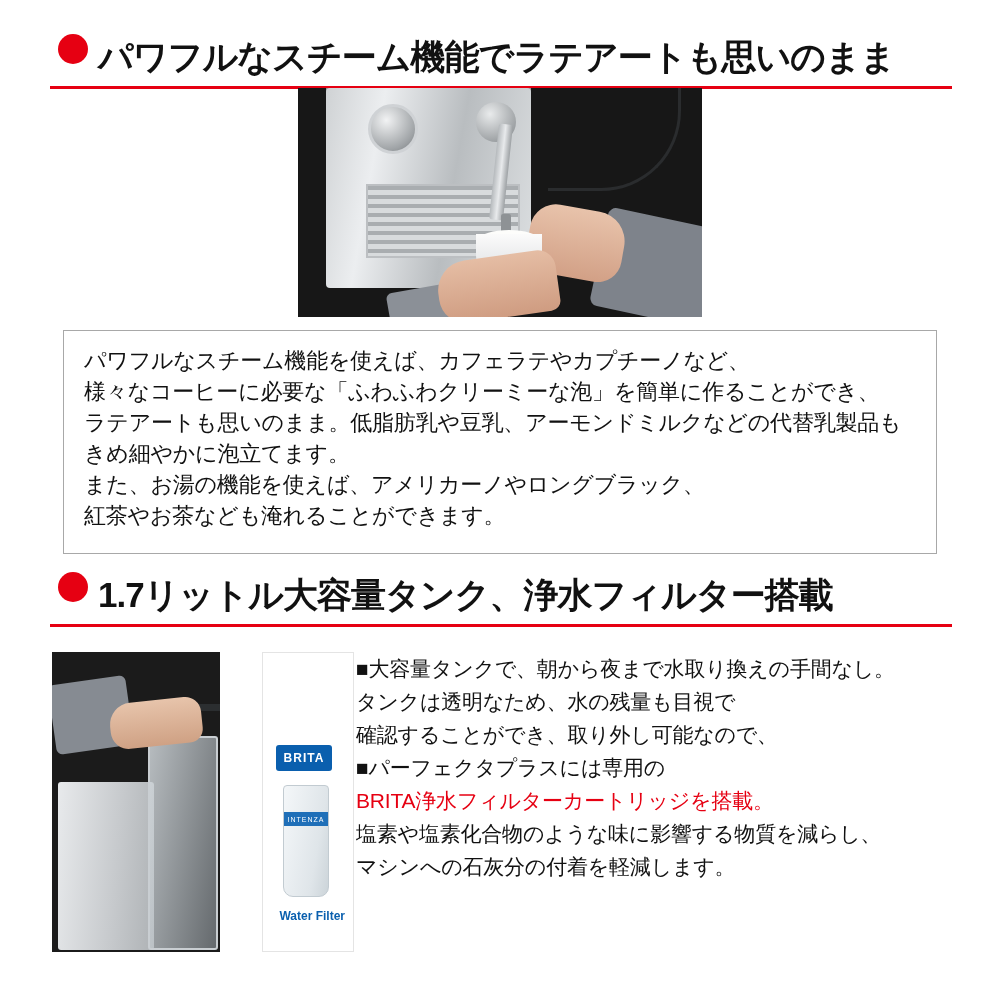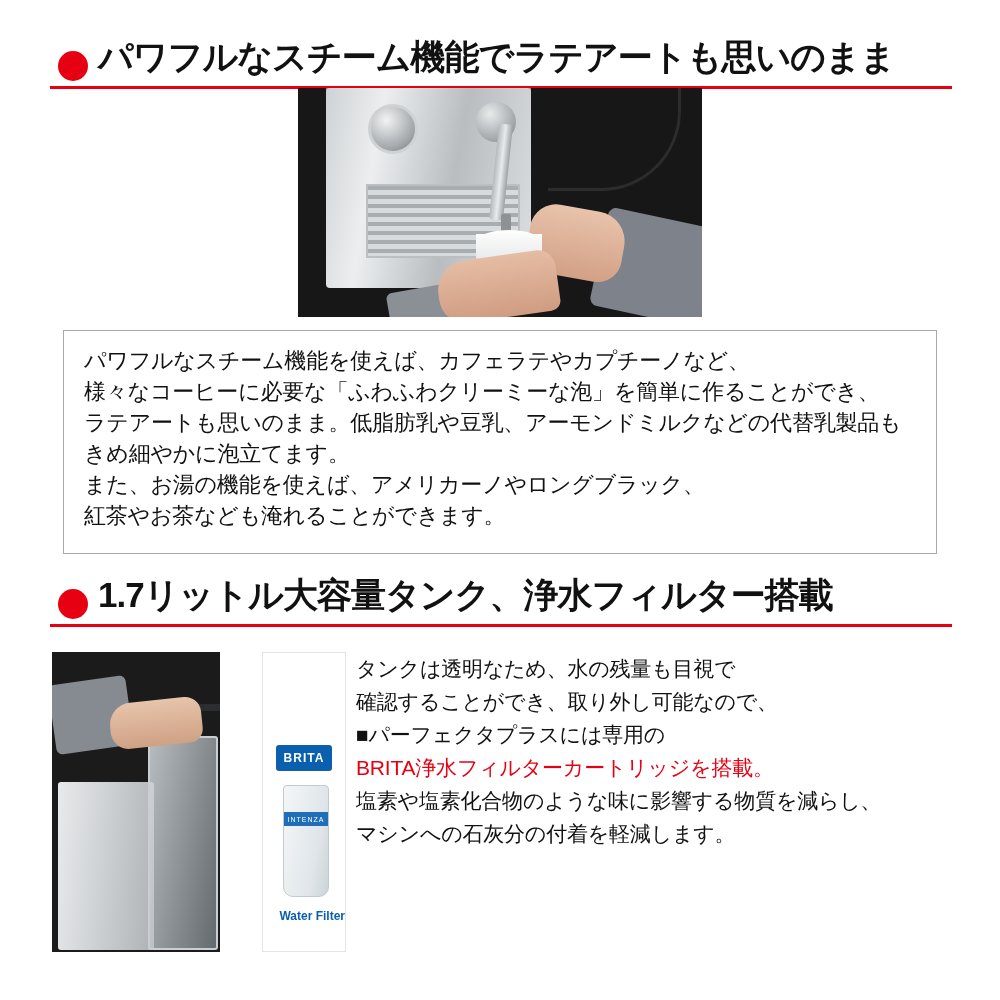--- a/index.html
+++ b/index.html
@@ -19,21 +19,21 @@
   .page {
     width: 1000px;
     height: 1000px;
     position: relative;
   }
 
   
   .section-heading {
     position: absolute;
     display: flex;
-    align-items: flex-end;
+    align-items: flex-start;
     gap: 10px;
   }
   .heading-bullet {
     width: 30px;
     height: 30px;
     border-radius: 50%;
     background: #e60012;
     flex: 0 0 auto;
     display: block;
   }
@@ -296,21 +296,21 @@
     position: absolute;
     background: #ffffff;
   }
   .plus-sign:before { left: 0; top: 17px; width: 46px; height: 12px; }
   .plus-sign:after { left: 17px; top: 0; width: 12px; height: 46px; }
 
   .photo-filter {
     position: absolute;
     left: 262px;
     top: 652px;
-    width: 84px;
+    width: 92px;
     height: 300px;
     background: #ffffff;
     border: 1px solid #e4e4e4;
     box-sizing: border-box;
   }
   .brita-logo {
     position: absolute;
     left: 13px;
     top: 92px;
     width: 56px;
@@ -438,20 +438,21 @@
 
   <div class="photo-filter">
     <div class="brita-logo">BRITA</div>
     <div class="filter-cart">
       <div class="filter-band">INTENZA</div>
     </div>
     <div class="filter-label">Water Filter</div>
   </div>
 
   <div class="right-text">
+    <div class="rt-line">■大容量タンクで、朝から夜まで水取り換えの手間なし。</div>
     <div class="rt-line">タンクは透明なため、水の残量も目視で</div>
     <div class="rt-line">確認することができ、取り外し可能なので、</div>
 
     <div class="rt-line gap">■パーフェクタプラスには専用の</div>
     <div class="rt-line red">BRITA浄水フィルターカートリッジを搭載。</div>
     <div class="rt-line">塩素や塩素化合物のような味に影響する物質を減らし、</div>
     <div class="rt-line">マシンへの石灰分の付着を軽減します。</div>
   </div>
 
 </div>

